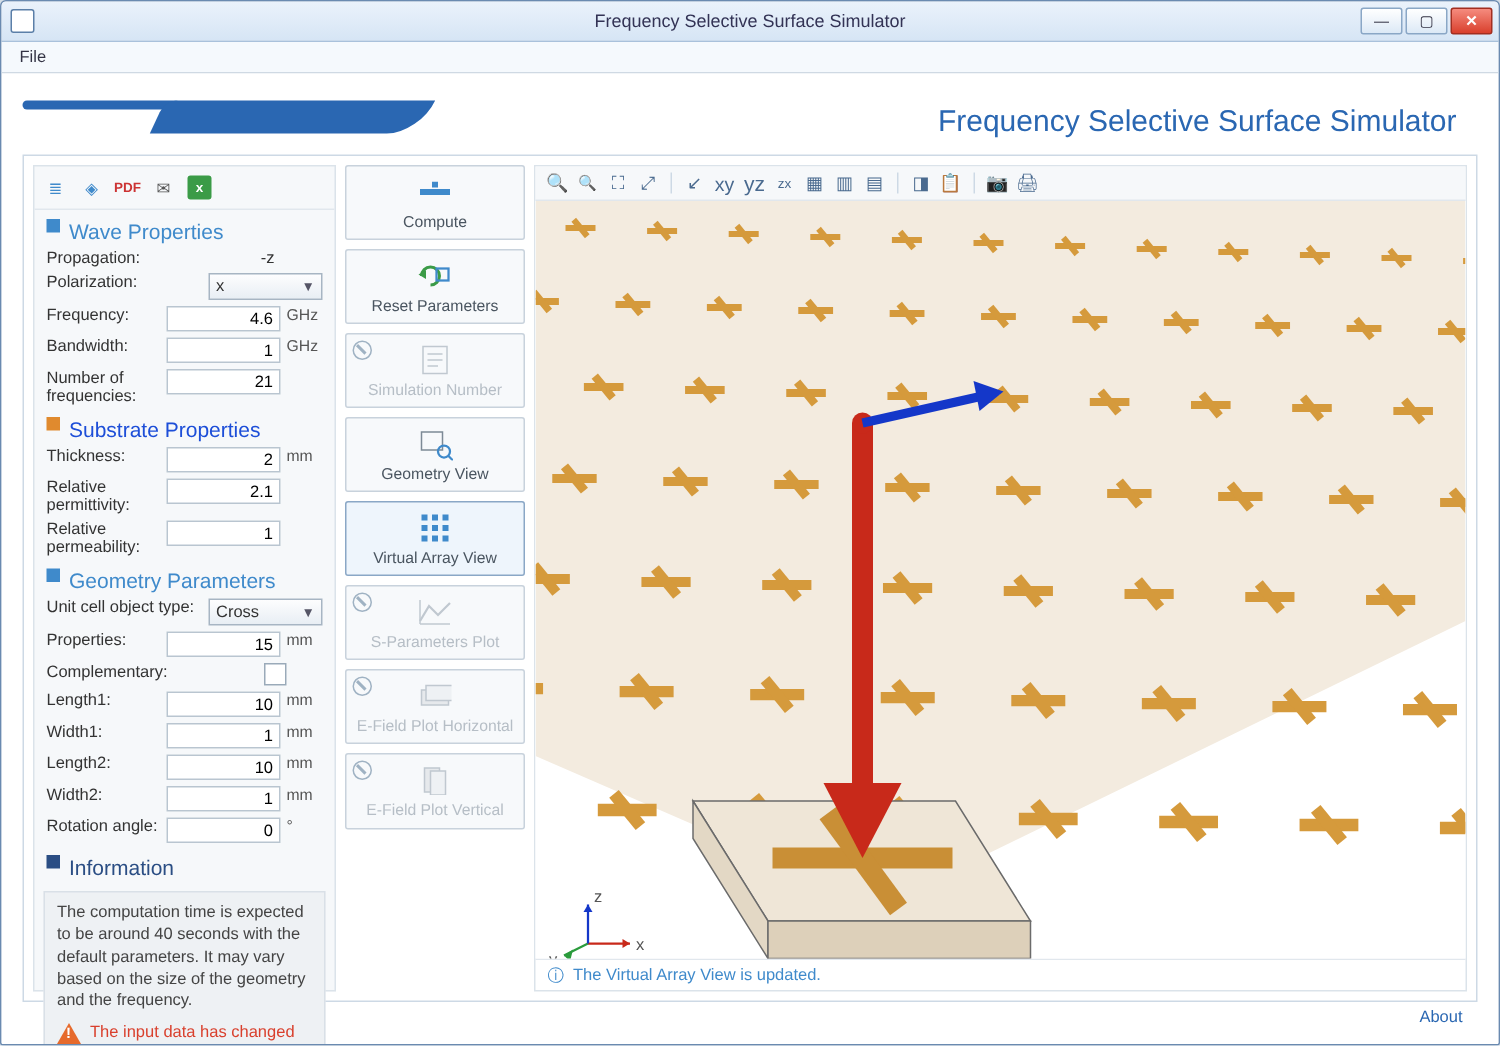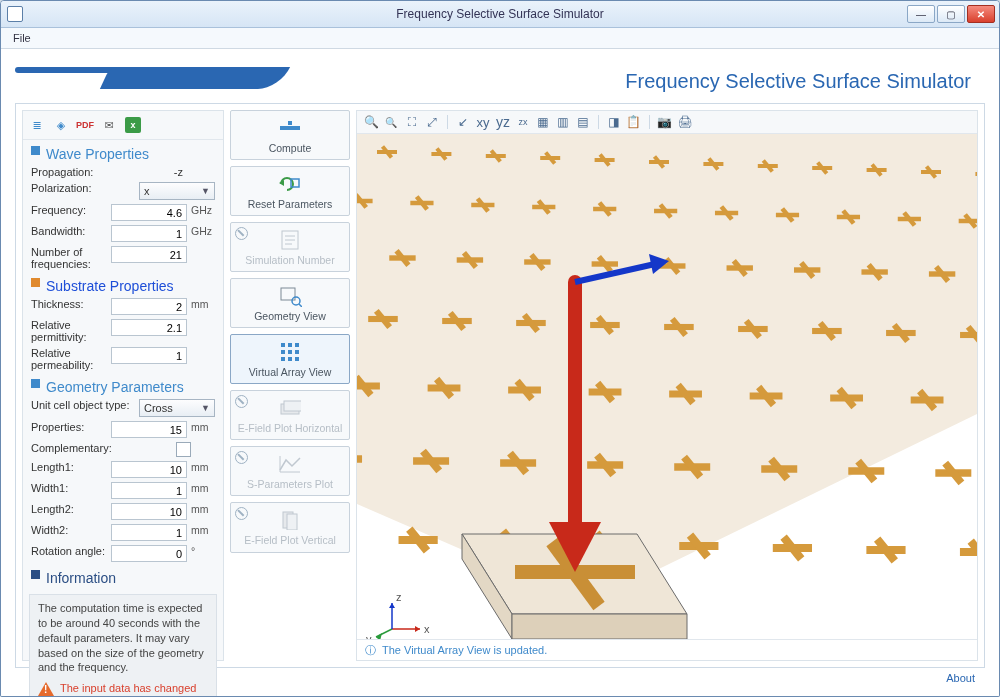--- a/index.html
+++ b/index.html
@@ -266,37 +266,37 @@
                   <rect x="9" y="16" width="4" height="4"></rect>
                   <rect x="16" y="16" width="4" height="4"></rect>
                 </g>
               </svg>
             </div>
           <div class="lbltxt">Virtual Array View</div>
         </div>
         <div class="bigbtn disabled">
           <div class="disabled-badge"></div>
           <div class="ic">
-              <svg width="22" height="20">
-                <rect x="2" y="6" width="18" height="10" fill="#e6e9ec" stroke="#c0c8d0"></rect>
-                <rect x="5" y="3" width="18" height="10" fill="#eef1f4" stroke="#c0c8d0"></rect>
-              </svg>
-            </div>
-          <div class="lbltxt">E-Field Plot Horizontal</div>
-        </div>
-        <div class="bigbtn disabled">
-          <div class="disabled-badge"></div>
-          <div class="ic">
               <svg width="24" height="20">
                 <polyline points="2,16 8,6 14,12 22,4" fill="none" stroke="#c0c8d0" stroke-width="1.5"></polyline>
                 <line x1="2" y1="18" x2="22" y2="18" stroke="#c0c8d0"></line>
                 <line x1="2" y1="2" x2="2" y2="18" stroke="#c0c8d0"></line>
               </svg>
             </div>
           <div class="lbltxt">S-Parameters Plot</div>
+        </div>
+        <div class="bigbtn disabled">
+          <div class="disabled-badge"></div>
+          <div class="ic">
+              <svg width="22" height="20">
+                <rect x="2" y="6" width="18" height="10" fill="#e6e9ec" stroke="#c0c8d0"></rect>
+                <rect x="5" y="3" width="18" height="10" fill="#eef1f4" stroke="#c0c8d0"></rect>
+              </svg>
+            </div>
+          <div class="lbltxt">E-Field Plot Horizontal</div>
         </div>
         <div class="bigbtn disabled">
           <div class="disabled-badge"></div>
           <div class="ic">
               <svg width="22" height="20">
                 <rect x="4" y="2" width="10" height="16" fill="#e6e9ec" stroke="#c0c8d0"></rect>
                 <rect x="8" y="4" width="10" height="16" fill="#eef1f4" stroke="#c0c8d0"></rect>
               </svg>
             </div>
           <div class="lbltxt">E-Field Plot Vertical</div>

